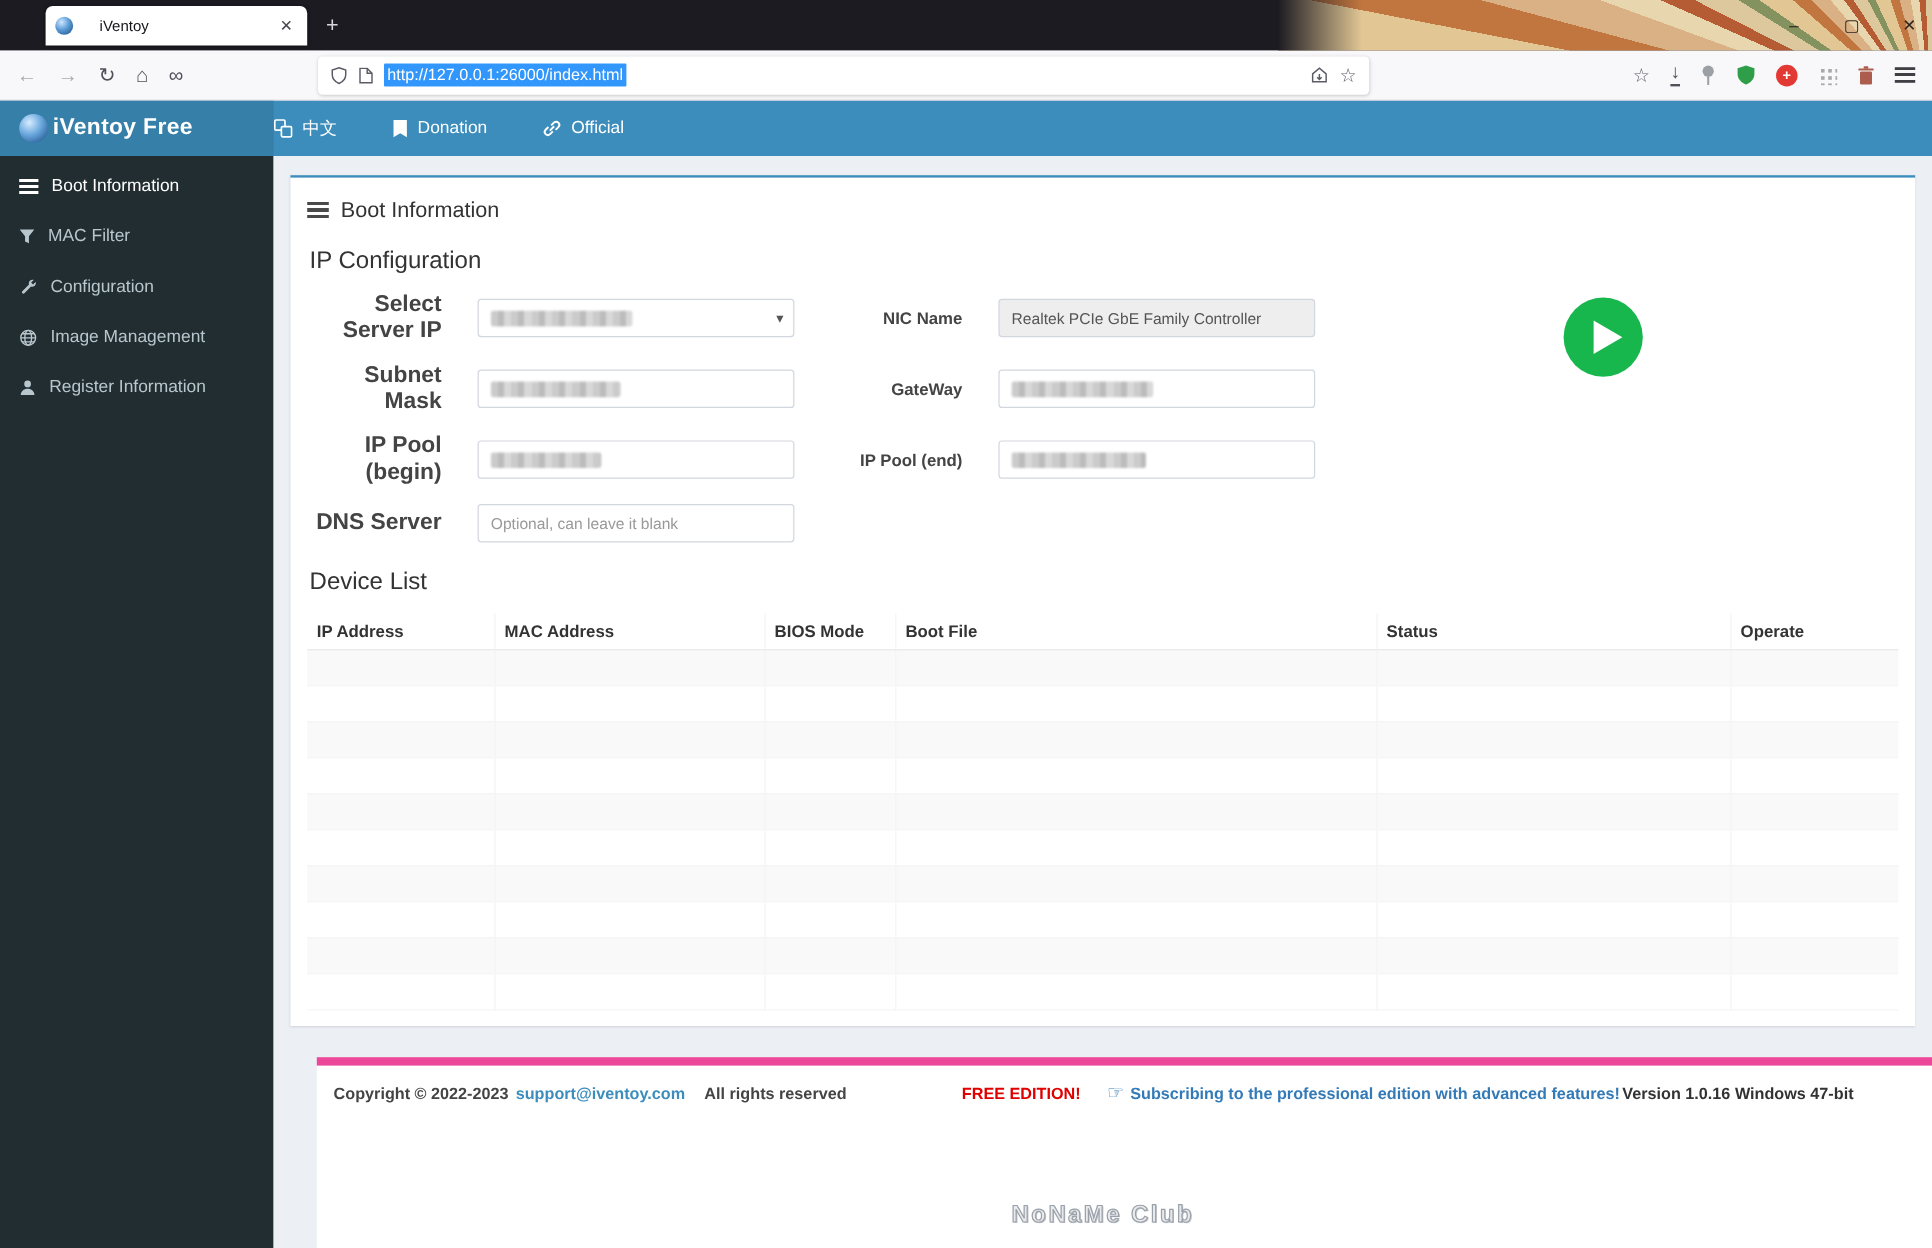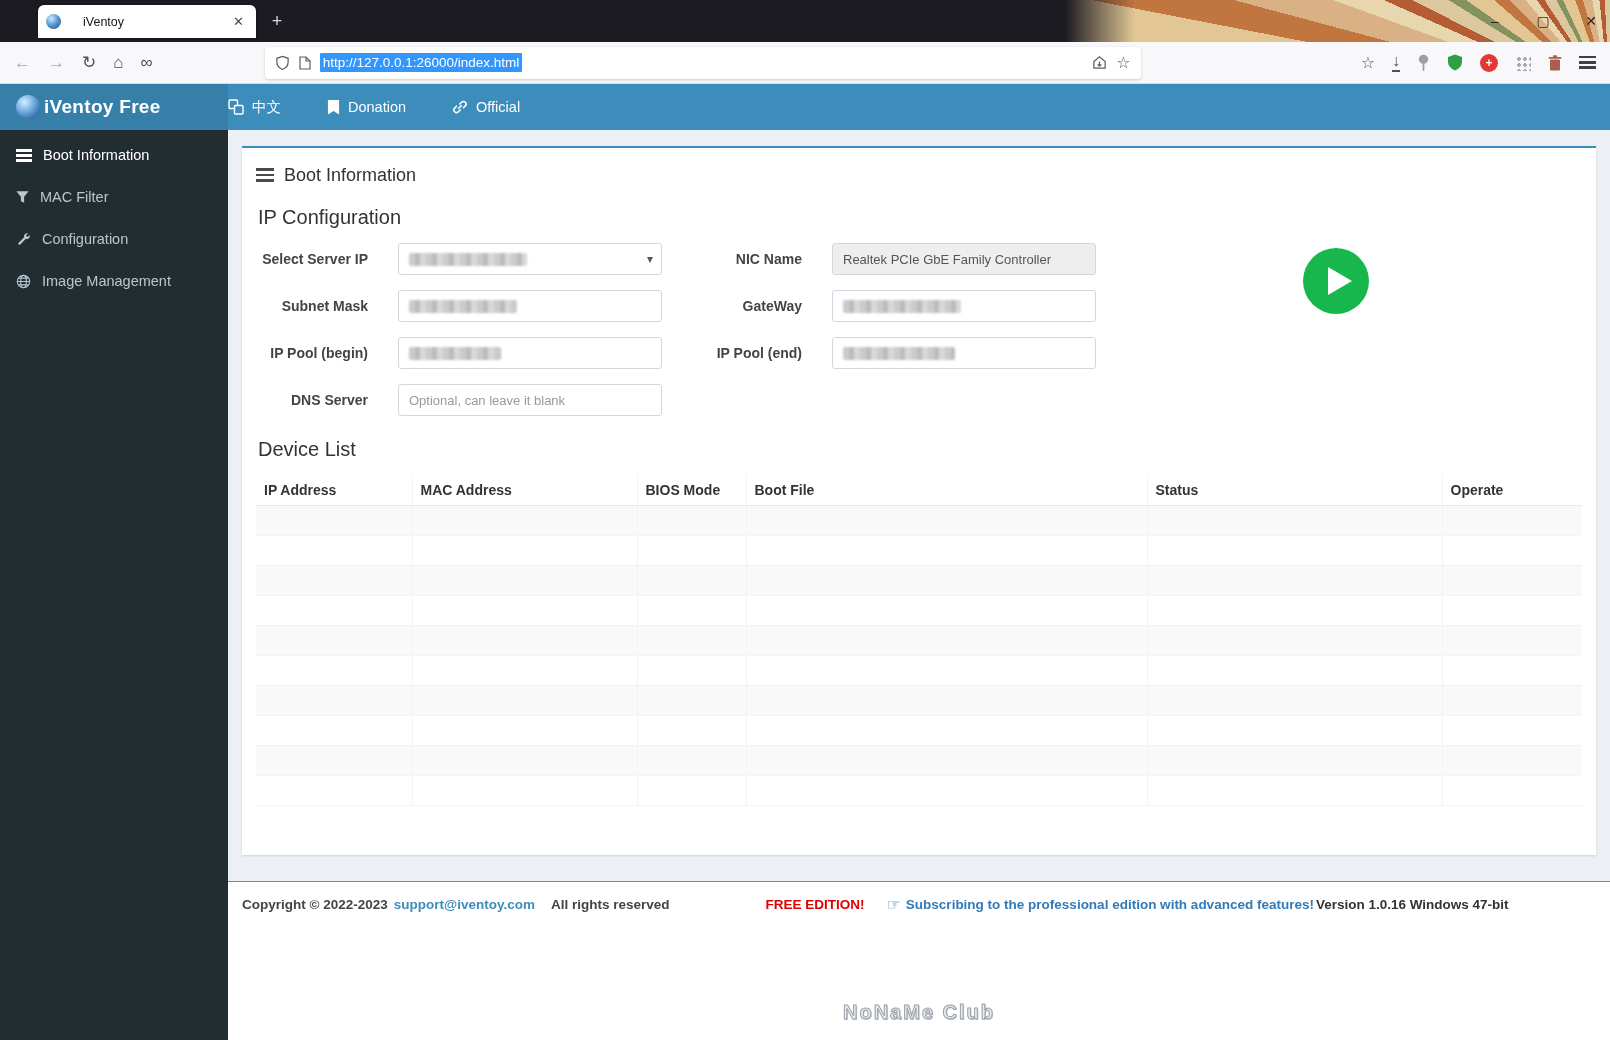--- a/index.html
+++ b/index.html
@@ -72,21 +72,21 @@
 
   
   .card { margin:16px 14px 0 14px; height:709px; background:#fff; border-top:2px solid #3c8dbc;
     box-shadow:0 1px 2px rgba(0,0,0,.12); position:relative; padding:12px 14px; }
   .card-title { display:flex; align-items:center; gap:10px; height:30px; color:#333; font-size:18px; }
   .title-bars { width:18px; height:14px;
     background:repeating-linear-gradient(#4a4a4a 0 2.8px, transparent 2.8px 5.6px); }
   .section-heading { font-size:20px; color:#333; margin:16px 0 14px 2px; }
 
   .form-row { display:flex; align-items:center; margin-bottom:15px; }
-  .flabel { width:112px; text-align:right; font-weight:bold; color:#444; font-size:14px; flex:none; }
+  .flabel { width:112px; text-align:right; font-weight:bold; color:#444; font-size:19px; flex:none; }
   .flabel2 { width:120px; margin-left:20px; text-align:right; font-weight:bold; color:#444; font-size:14px; flex:none; }
   .fctl { width:264px; height:32px; margin-left:30px; border:1px solid #d2d6de; border-radius:3px;
     background:#fff; display:flex; align-items:center; padding:0 10px; font-size:13px; color:#555; position:relative; }
   .fctl.disabled { background:#eeeeee; }
   .fctl input { border:none; outline:none; width:100%; height:100%; font-size:13px; color:#555;
     background:transparent; font-family:inherit; }
   .fctl input::placeholder { color:#999; }
   .select-chevron { position:absolute; right:8px; color:#555; font-size:12px; }
   .redact { height:13px; border-radius:2px; opacity:.95; filter:blur(1px);
     background:repeating-linear-gradient(90deg,#c9c9c9 0 6px,#b9b9b9 6px 11px,#d6d6d6 11px 17px); }
@@ -97,21 +97,21 @@
     border-bottom:14px solid transparent; margin-left:7px; }
 
   .devtable { width:100%; border-collapse:collapse; table-layout:fixed; margin-top:12px; }
   .devtable th { text-align:left; font-size:14px; color:#333; padding:6px 8px; height:30px;
     border-bottom:1px solid #e8e8e8; border-right:1px solid #f4f4f4; }
   .devtable th:last-child, .devtable td:last-child { border-right:none; }
   .devtable td { height:30px; border-bottom:1px solid #f4f4f4; border-right:1px solid #f4f4f4; }
   .devtable tbody tr:nth-child(odd) td { background:#f9f9f9; }
 
   
-  .page-footer { margin-top:26px; flex:1; background:#fff; border-top:1px solid #ec4899; padding:13px 14px 0 14px; }
+  .page-footer { margin-top:26px; flex:1; background:#fff; border-top:7px solid #ec4899; padding:13px 14px 0 14px;margin-left:36px; }
   .footer-row { display:flex; align-items:center; font-size:13.5px; font-weight:bold; color:#444; white-space:nowrap; }
   .f-copy { display:flex; gap:6px; }
   .f-email { color:#3c8dbc; cursor:pointer; }
   .f-rights { margin-left:10px; }
   .f-edition { color:#e00000; margin-left:96px; }
   .f-hand { margin-left:22px; color:#337ab7; font-size:16px; font-weight:normal; }
   .f-sub { color:#337ab7; margin-left:5px; cursor:pointer; }
   .f-version { margin-left:2px; color:#333; }
 
   .watermark { position:absolute; left:50%; bottom:16px; transform:translateX(-50%);
@@ -242,20 +242,27 @@
           </svg>
         <span>Configuration</span>
       </div>
       <div class="side-item">
         <svg width="15" height="15" viewBox="0 0 16 16" fill="none" stroke="currentColor" stroke-width="1.2">
             <circle cx="8" cy="8" r="6.6"></circle>
             <ellipse cx="8" cy="8" rx="3" ry="6.6"></ellipse>
             <path d="M1.6 8h12.8M2.5 4.4h11M2.5 11.6h11"></path>
           </svg>
         <span>Image Management</span>
+      </div>
+      <div class="side-item">
+        <svg width="14" height="14" viewBox="0 0 16 16" fill="currentColor">
+            <circle cx="8" cy="4.5" r="3.2"></circle>
+            <path d="M1.5 15c0-3.6 2.9-6 6.5-6s6.5 2.4 6.5 6z"></path>
+          </svg>
+        <span>Register Information</span>
       </div>
     </aside>
 
     <div class="content">
 
       <div class="card">
         <div class="card-title">
           <span class="title-bars"></span>
           <span>Boot Information</span>
         </div>

